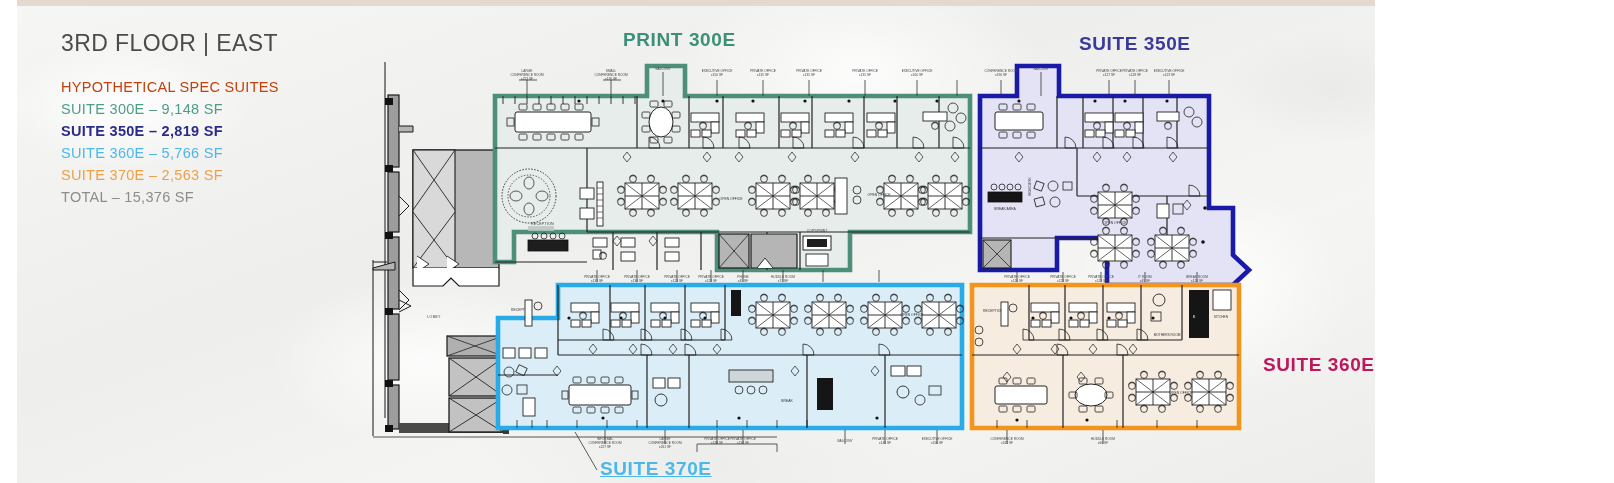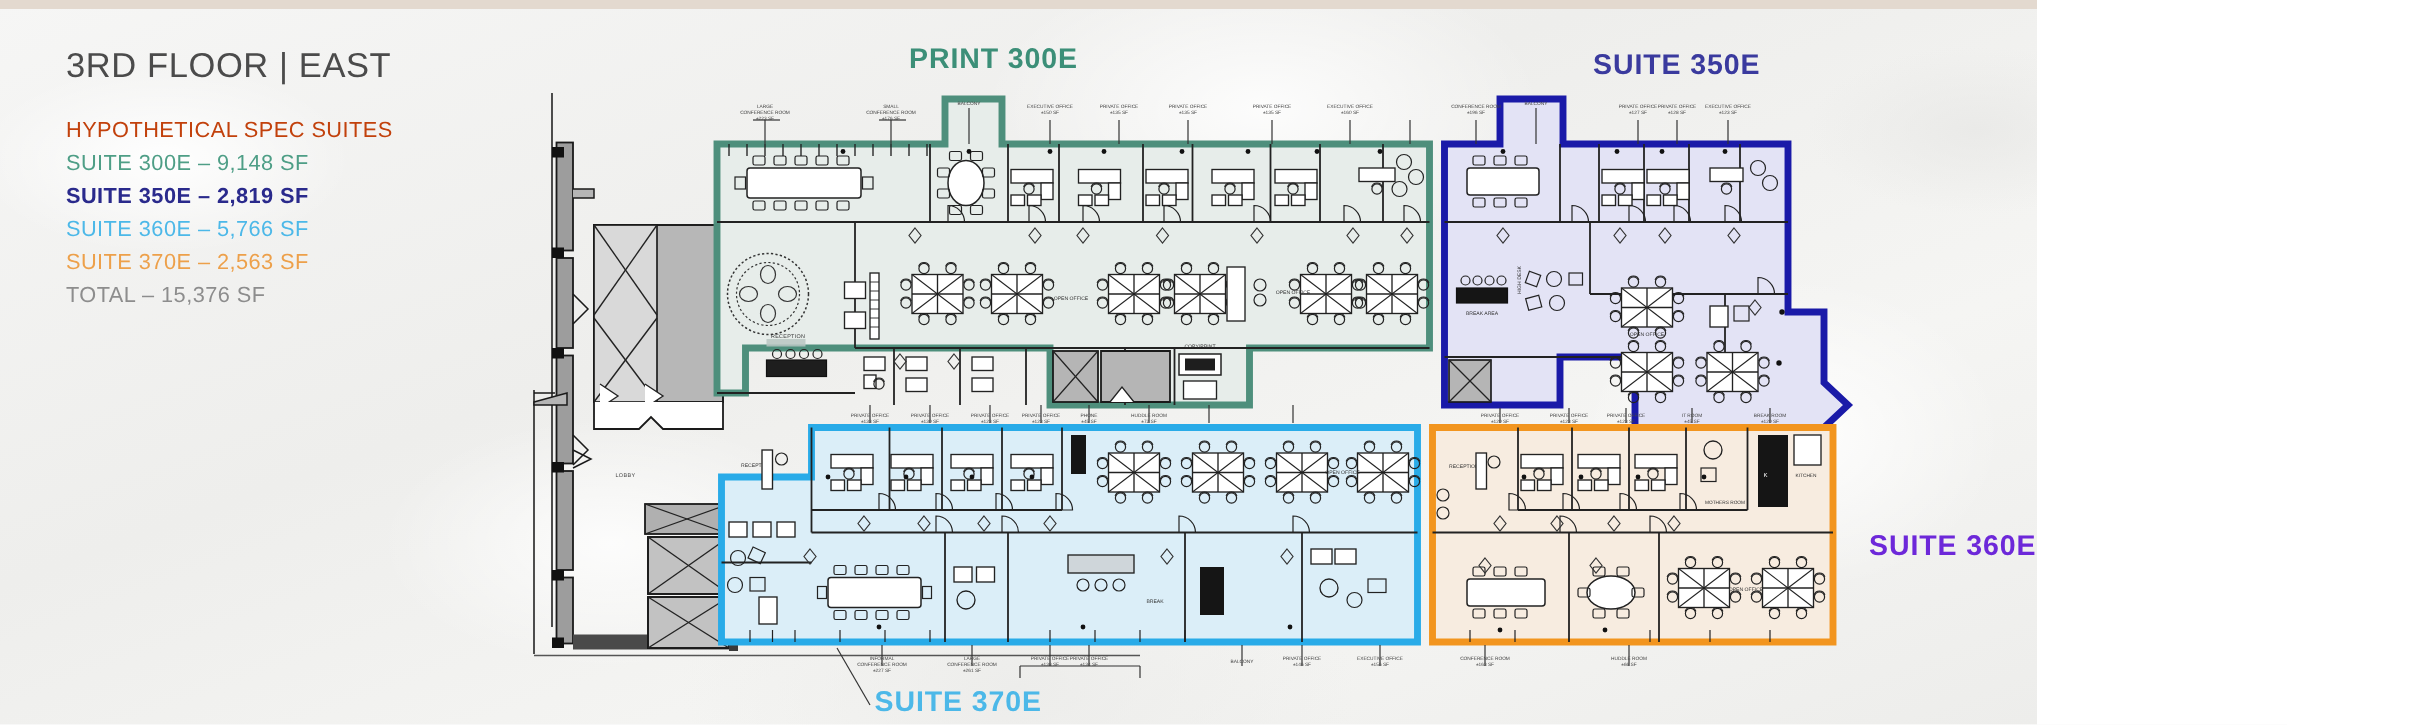--- a/index.html
+++ b/index.html
@@ -7,20 +7,21 @@
     padding: 0;
     background: #ffffff;
   }
   #stage {
     position: relative;
     width: 1358px;
     height: 483px;
     overflow: hidden;
     font-family: "Liberation Sans", sans-serif;
     background: #f4f4f2;
+    margin-left: 17px;
   }
   
   #bg-texture {
     position: absolute;
     inset: 0;
     background-color: #f3f3f1;
     background-image:
       radial-gradient(ellipse 180px 90px at 8% 22%, rgba(255,255,255,0.95), rgba(255,255,255,0) 70%),
       radial-gradient(ellipse 220px 120px at 30% 75%, rgba(255,255,255,0.8), rgba(255,255,255,0) 70%),
       radial-gradient(ellipse 260px 140px at 62% 15%, rgba(255,255,255,0.85), rgba(255,255,255,0) 72%),
@@ -68,21 +69,21 @@
   .suite-callout {
     position: absolute;
     font-size: 19px;
     font-weight: 700;
     letter-spacing: 0.6px;
     white-space: nowrap;
   }
   #callout-300 { left: 606px; top: 29px; }
   #callout-350 { left: 1062px; top: 33px; text-align: right; }
   #callout-370 { left: 1246px; top: 354px; }
-  #callout-360 { left: 583px; top: 458px; }
+  #callout-360 { left: 583px; top: 458px; text-decoration: underline; }
 
   
   #plan {
     position: absolute;
     left: 0; top: 0;
   }
   .lbl { font-family: "Liberation Sans", sans-serif; }
 </style>
 </head>
 <body>
@@ -97,21 +98,21 @@
     <div class="subtitle">HYPOTHETICAL SPEC SUITES</div>
     <div class="row" style="color: rgb(78, 158, 134);">SUITE 300E – 9,148 SF</div>
     <div class="row bold" style="color: rgb(42, 42, 140);">SUITE 350E – 2,819 SF</div>
     <div class="row" style="color: rgb(76, 184, 232);">SUITE 360E – 5,766 SF</div>
     <div class="row" style="color: rgb(237, 160, 74);">SUITE 370E – 2,563 SF</div>
     <div class="row" style="color: rgb(141, 141, 141);">TOTAL – 15,376 SF</div>
   </div>
 
   <div class="suite-callout" id="callout-300" style="color: rgb(60, 143, 120);">PRINT 300E</div>
   <div class="suite-callout" id="callout-350" style="color: rgb(58, 58, 158);">SUITE 350E</div>
-  <div class="suite-callout" id="callout-370" style="color: #6d28d9;">SUITE 360E</div>
+  <div class="suite-callout" id="callout-370" style="color: #be185d;">SUITE 360E</div>
   <div class="suite-callout" id="callout-360" style="color: rgb(76, 184, 232);">SUITE 370E</div>
 
   <svg id="plan" width="1614" height="483" viewBox="0 0 1614 483">
     <defs>
       <pattern id="hatch" width="5" height="5" patternTransform="rotate(45)" patternUnits="userSpaceOnUse">
         <line x1="0" y1="0" x2="0" y2="5" stroke="#999" stroke-width="1"></line>
       </pattern>
       <g id="chair-top">
         <rect x="-4" y="-3" width="8" height="6" rx="1.2" fill="none" stroke="#222" stroke-width="0.8"></rect>
       </g>

